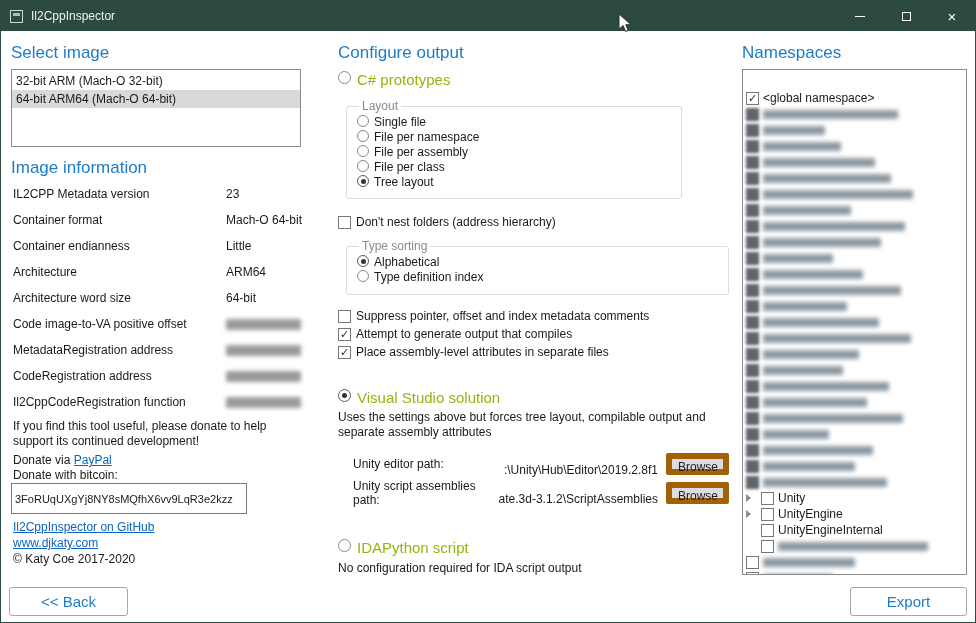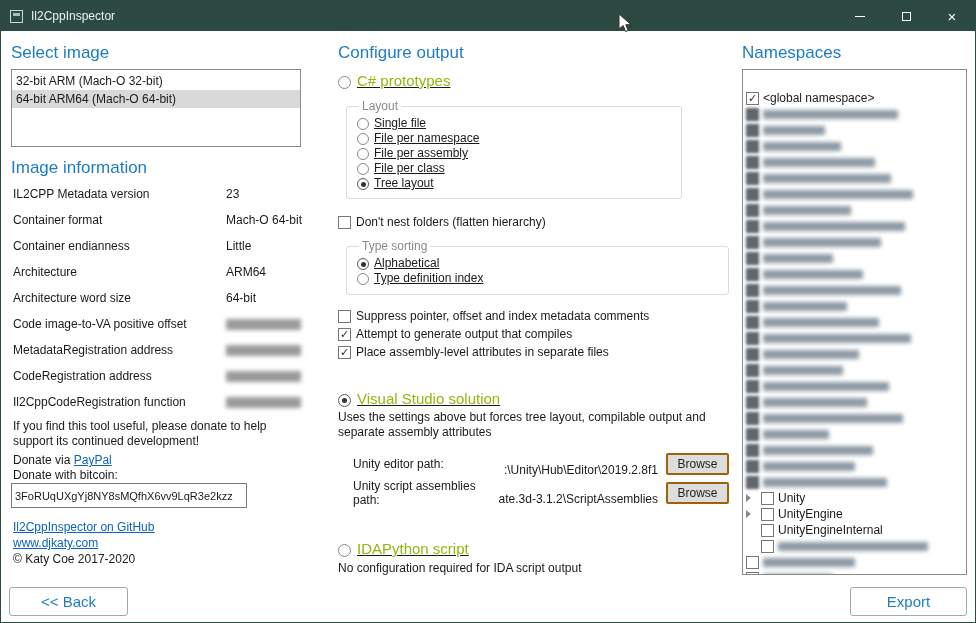--- a/index.html
+++ b/index.html
@@ -33,32 +33,32 @@
   .list-item { height:18px; line-height:18px; padding-left:4px; white-space:nowrap; overflow:hidden; }
   .list-item.selected { background:#d9d9d9; }
 
   
   .info-row { display:flex; height:26px; align-items:flex-start; font-size:12px; }
   .info-label { width:213px; flex:0 0 auto; }
   .info-value { flex:1; }
   .redact-block { display:inline-block; width:75px; height:11px; background:#9a9a9a; filter:blur(2px); border-radius:1px; margin-top:2px; }
 
   
-  .textbox { border:1px solid #7a7a7a; height:25px; width:236px; font-size:11px; font-family:inherit; padding:1px 3px; color:#1a1a1a; background:#fff; }
+  .textbox { border:1px solid #7a7a7a; height:31px; width:236px; font-size:11px; font-family:inherit; padding:1px 3px; color:#1a1a1a; background:#fff; }
   .big-btn { background:#fff; border:1px solid #a0a8ae; border-radius:3px; color:#1d7cc4; font-size:15px; font-family:inherit; cursor:default; }
-  .browse-btn { background:#ddd; border:2px solid #a16207; border-radius:2px; font-size:12px; font-family:inherit; width:63px; height:22px; color:#222; flex:0 0 auto; }
+  .browse-btn { background:#ddd; border:6px solid #a16207; border-radius:2px; font-size:12px; font-family:inherit; width:63px; height:22px; color:#222; flex:0 0 auto; }
 
   
   .radio { width:13px; height:13px; border:1px solid #8a8a8a; border-radius:50%; background:#fdfdfd; position:relative; flex:0 0 auto; }
   .radio.checked { border-color:#5a5a5a; }
   .radio.checked::after { content:""; position:absolute; left:3px; top:3px; width:5px; height:5px; border-radius:50%; background:#333; }
   .cb { width:13px; height:13px; border:1px solid #767676; background:#fff; position:relative; flex:0 0 auto; }
   .cb.checked::after { content:"\2713"; position:absolute; left:1px; top:-1px; font-size:11px; color:#2b2b2b; line-height:13px; }
   .cb.cb-redacted { background:#60666c; border-color:#545a60; filter:blur(1.5px); }
-  .radio-row { display:flex; align-items:flex-end; gap:6px; height:18px;text-decoration:underline; }
+  .radio-row { display:flex; align-items:flex-start; gap:6px; height:18px; }
   .radio-row.sm { height:15px; gap:5px; }
   .radio-row.sm .radio { width:12px; height:12px; }
   .radio-row.sm .radio.checked::after { left:2.5px; top:2.5px; }
   .check-row { display:flex; align-items:center; gap:5px; height:18px; }
 
   
   fieldset.group { border:1px solid #dcdcdc; border-radius:3px; margin:0; padding:2px 8px 0 10px; background:#fff; }
   fieldset.group legend { font-size:12px; color:#8a8a8a; padding:0 3px; margin-left:2px; }
 
   
@@ -195,21 +195,21 @@
         </div>
         <div class="radio-row sm">
           <span class="radio checked"></span>
           <span class="opt-label">Tree layout</span>
         </div>
       </div>
   </fieldset>
 
   <div class="abs check-row" style="left:337px; top:212px;">
     <span class="cb" id="flatten-cb"></span>
-    <span class="opt-label">Don't nest folders (flatten hierarchy)</span>
+    <span class="opt-label">Don't nest folders (address hierarchy)</span>
   </div>
 
   <fieldset class="abs group" style="left:345px; top:238px; width:383px; height:56px;">
     <legend>Type sorting</legend>
     <div id="sort-options">
 
     <div class="radio-row sm">
           <span class="radio checked"></span>
           <span class="opt-label">Alphabetical</span>
         </div>

